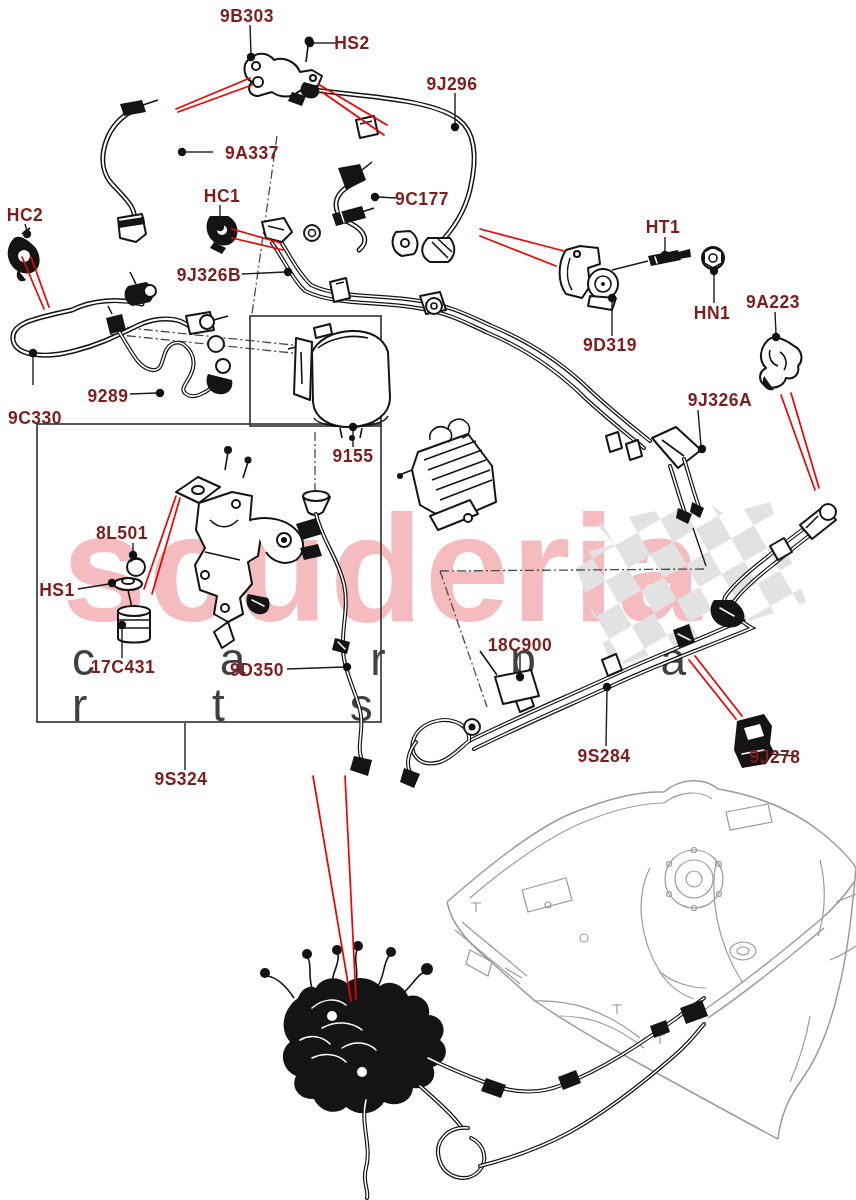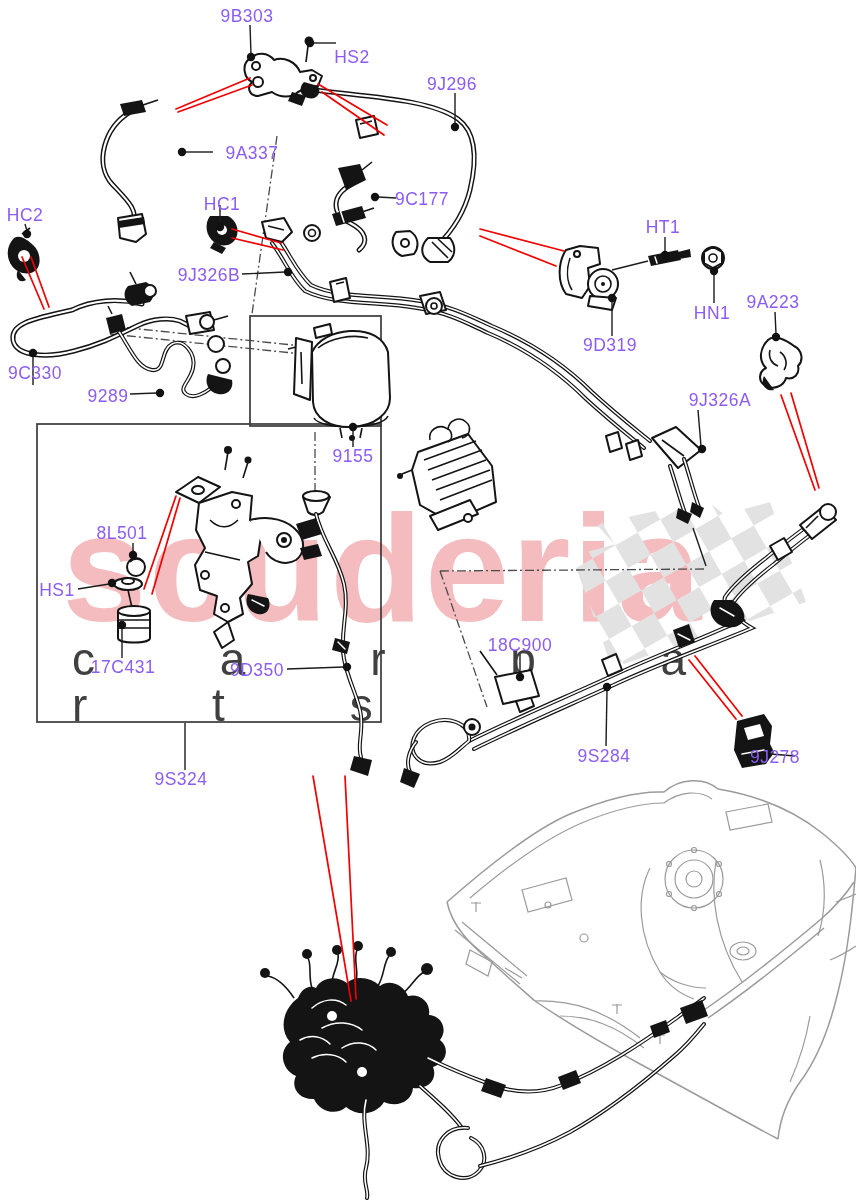--- a/index.html
+++ b/index.html
@@ -7,21 +7,21 @@
          font-family:"Liberation Sans", sans-serif;}
   
   .wm-brand{position:absolute;left:62px;top:492px;font-size:152px;font-weight:bold;
             letter-spacing:2px;color:#f4bcbe;line-height:1;user-select:none;}
   .wm-sub{position:absolute;left:72px;top:636px;font-size:46px;font-weight:400;
           letter-spacing:56px;color:#404040;line-height:1;user-select:none;}
   
   .art{position:absolute;left:0;top:0;z-index:2;}
   
   .plabel{position:absolute;z-index:3;transform:translate(-50%,-50%);
-          font-size:17.5px;color:#8b5cf6;white-space:nowrap;letter-spacing:0.5px;}
+          font-size:17.5px;color:#7f1d1d;white-space:nowrap;letter-spacing:0.5px;font-weight:bold;}
   
   .ho{fill:none;stroke:#141414;stroke-width:5;stroke-linecap:round;}
   .hi{fill:none;stroke:#ffffff;stroke-width:2.1;stroke-linecap:round;}
   .ho2{fill:none;stroke:#141414;stroke-width:4;stroke-linecap:round;}
   .hi2{fill:none;stroke:#ffffff;stroke-width:1.6;stroke-linecap:round;}
   .pt{fill:#ffffff;stroke:#141414;stroke-width:2;stroke-linejoin:round;}
   .bk{fill:#141414;stroke:none;}
   .wd{fill:none;stroke:#ffffff;stroke-width:1.5;stroke-linecap:round;}
   .ln{fill:none;stroke:#1c1c1c;stroke-width:1.4;}
   .red{fill:none;stroke:#f20000;stroke-width:1.7;stroke-linecap:round;}
@@ -415,32 +415,32 @@
         <circle class="dot" cx="520" cy="677" r="4.2"></circle>
       <path class="ln" d="M606,746 L607,690"></path>
         <circle class="dot" cx="607" cy="687" r="4.2"></circle>
       <path class="ln" d="M795,756 L771,754"></path>
         <circle class="dot" cx="768" cy="754" r="4.2"></circle>
       <path class="ln" d="M185,770 L185,723"></path>
     </g>
   </svg>
 
   <div class="plabel" style="left:247px;top:16px">9B303</div>
-  <div class="plabel" style="left:352px;top:57px">HS2</div>
+  <div class="plabel" style="left:352px;top:43px">HS2</div>
   <div class="plabel" style="left:452px;top:84px">9J296</div>
   <div class="plabel" style="left:252px;top:153px">9A337</div>
-  <div class="plabel" style="left:222px;top:204px">HC1</div>
+  <div class="plabel" style="left:222px;top:196px">HC1</div>
   <div class="plabel" style="left:422px;top:199px">9C177</div>
   <div class="plabel" style="left:25px;top:215px">HC2</div>
   <div class="plabel" style="left:663px;top:227px">HT1</div>
   <div class="plabel" style="left:209px;top:275px">9J326B</div>
   <div class="plabel" style="left:712px;top:313px">HN1</div>
   <div class="plabel" style="left:773px;top:302px">9A223</div>
   <div class="plabel" style="left:610px;top:345px">9D319</div>
-  <div class="plabel" style="left:35px;top:373px">9C330</div>
+  <div class="plabel" style="left:35px;top:418px">9C330</div>
   <div class="plabel" style="left:108px;top:396px">9289</div>
   <div class="plabel" style="left:720px;top:400px">9J326A</div>
   <div class="plabel" style="left:353px;top:456px">9155</div>
   <div class="plabel" style="left:122px;top:533px">8L501</div>
   <div class="plabel" style="left:57px;top:590px">HS1</div>
   <div class="plabel" style="left:123px;top:667px">17C431</div>
   <div class="plabel" style="left:257px;top:670px">9D350</div>
   <div class="plabel" style="left:520px;top:645px">18C900</div>
   <div class="plabel" style="left:604px;top:756px">9S284</div>
   <div class="plabel" style="left:775px;top:757px">9J278</div>

